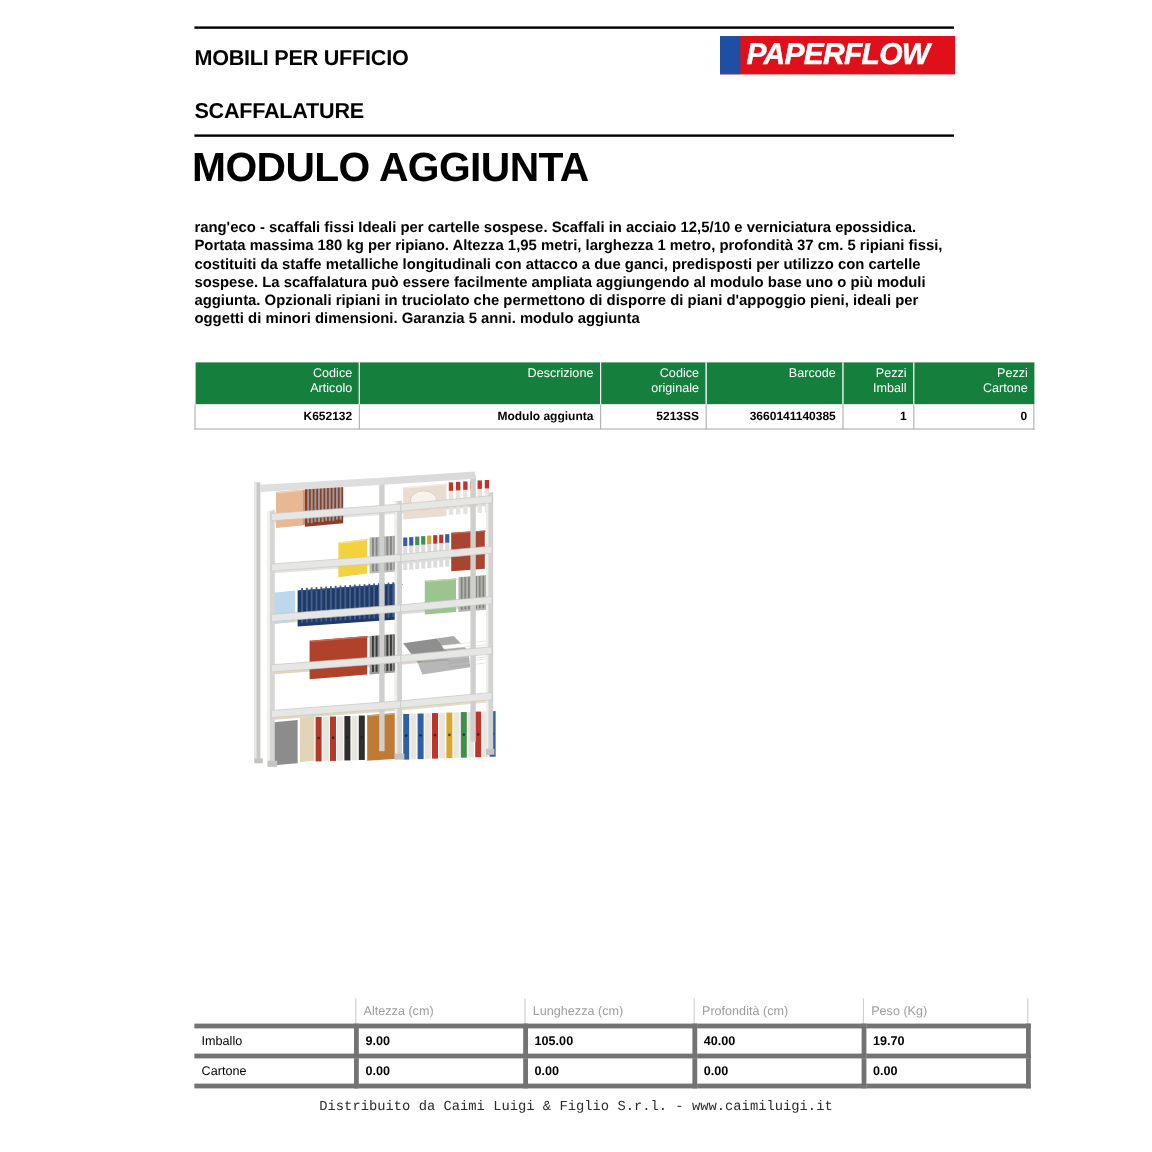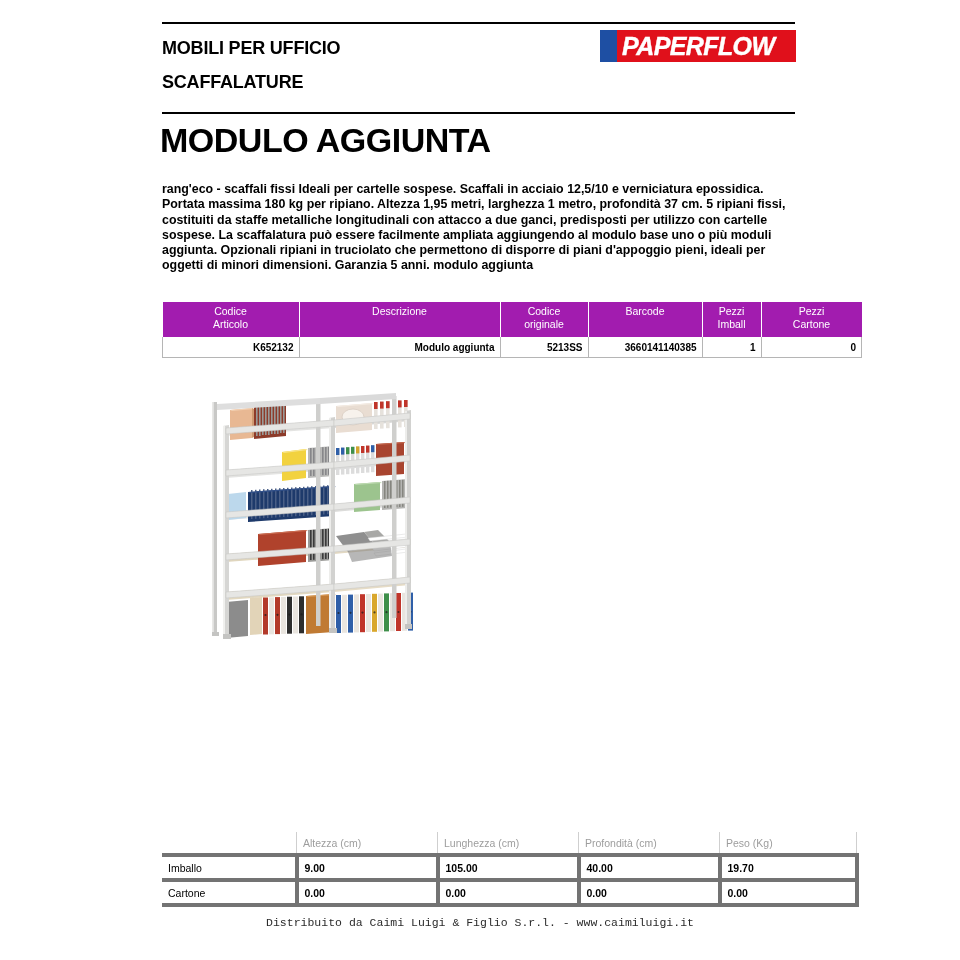--- a/index.html
+++ b/index.html
@@ -37,21 +37,21 @@
   }
   .kicker {
     position: absolute;
     left: 162px;
     font-weight: bold;
     font-size: 18px;
     letter-spacing: -0.2px;
     white-space: nowrap;
   }
   .kicker-1 { top: 38px; }
-  .kicker-2 { top: 72px; }
+  .kicker-2 { top: 82px; }
 
   .logo {
     position: absolute;
     left: 600px; top: 30px;
     width: 196px; height: 32px;
     background: #e0101b;
     overflow: hidden;
   }
   .logo-stripe {
     position: absolute;
@@ -99,24 +99,24 @@
   
   .articles-table {
     position: absolute;
     left: 162px; top: 302px;
     width: 634px;
     border-collapse: collapse;
     table-layout: fixed;
     font-size: 10.5px;
   }
   .articles-table th {
-    background: #a21caf;
+    background: #15803d;
     color: #ffffff;
     font-weight: normal;
-    text-align: center;
+    text-align: right;
     vertical-align: top;
     padding: 3px 5px 4px 5px;
     border-right: 1px solid #ffffff;
     line-height: 12.5px;
     font-size: 10.5px;
     height: 28px;
   }
   .articles-table th:last-child { border-right: none; }
   .articles-table td {
     border: 1px solid #b5b5b5;

